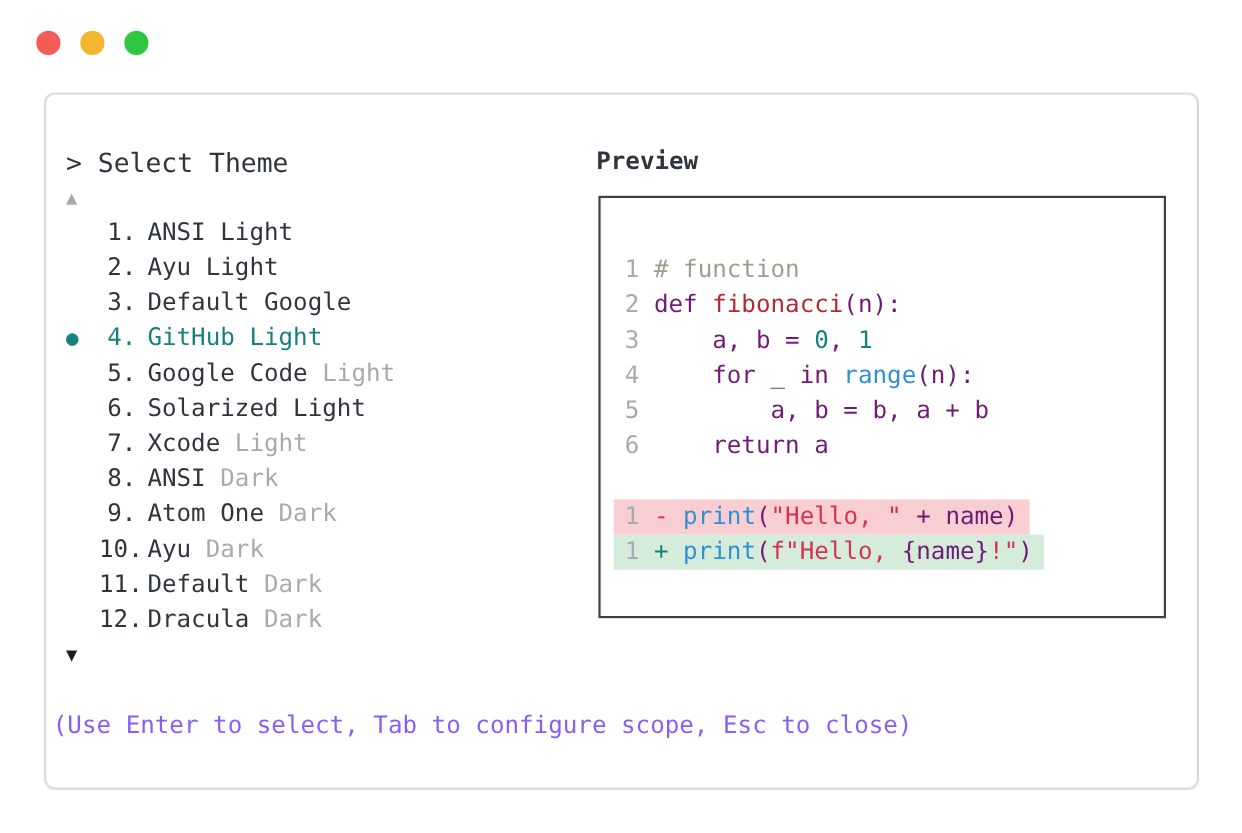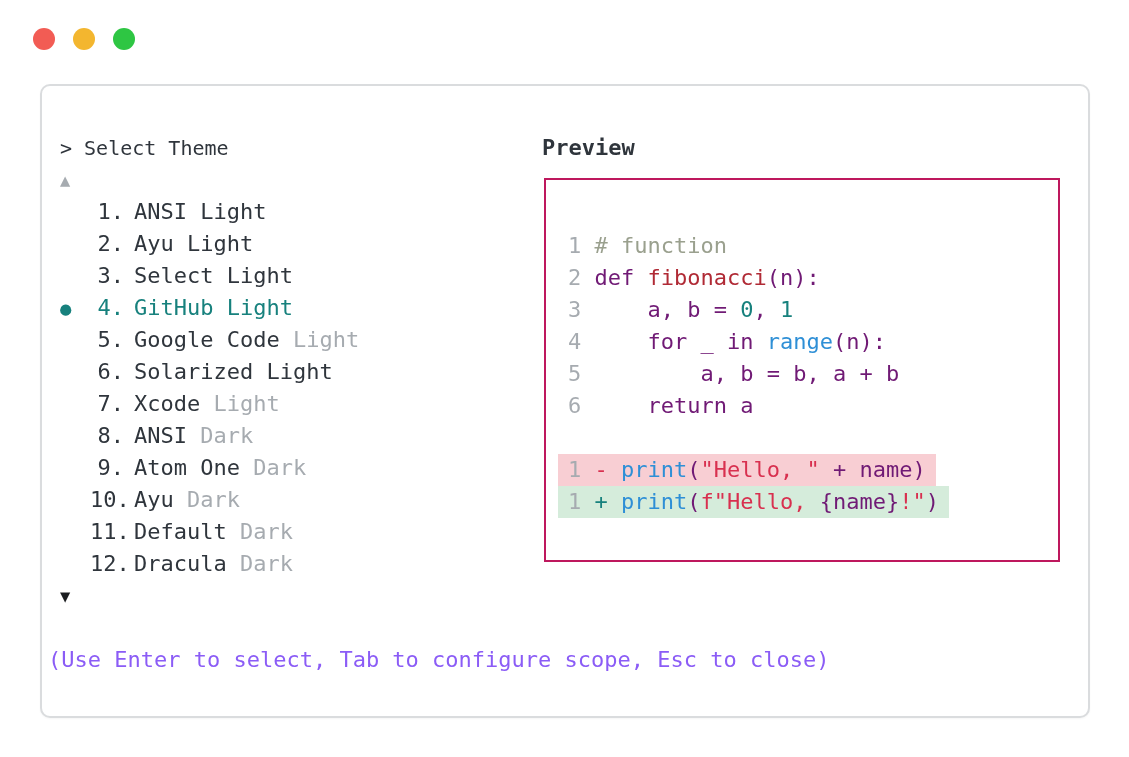--- a/index.html
+++ b/index.html
@@ -15,21 +15,21 @@
   .dot.green  { background:#2ec643; }
 
   .panel {
     position:absolute; left:40px; top:84px; width:1050px; height:634px;
     background:#fff; border:2px solid #dadcde; border-radius:10px;
     box-shadow:0 1px 2px rgba(0,0,0,0.04);
   }
 
   .prompt {
     position:absolute; left:18px; top:46px; height:32px;
-    font-size:20px; line-height:32px; color:#2f353c; white-space:pre;
+    font-size:24px; line-height:32px; color:#2f353c; white-space:pre;
   }
   .scroll-up {
     position:absolute; left:18px; top:78px; height:32px;
     font-size:17px; line-height:32px; color:#a6abb0; cursor:default;
   }
   .list { position:absolute; left:18px; top:110px; }
   .trow { display:flex; height:32px; font-size:22px; line-height:32px; color:#2f353c; }
   .trow .mark { width:30px; color:#17817d; font-size:19px; }
   .trow .num  { width:34px; text-align:right; }
   .trow .lbl  { margin-left:10px; white-space:pre; }
@@ -43,21 +43,21 @@
     position:absolute; left:6px; top:558px; height:32px;
     font-size:22px; line-height:32px; color:#8b5cf6; white-space:pre;
   }
 
   .preview-title {
     position:absolute; left:500px; top:46px; height:32px;
     font-size:22px; line-height:32px; color:#2f353c;font-weight:bold;
   }
   .preview-box {
     position:absolute; left:502px; top:92px; width:516px; height:384px;
-    border:2px solid #be185d; background:#fff;
+    border:2px solid #404040; background:#fff;
   }
   .code { padding:50px 0 0 22px; }
   .cline { height:32px; line-height:32px; font-size:22px; white-space:pre; color:#2f353c; }
   .diffbg { display:inline-block; height:32px; padding:0 10px; margin-left:-10px; }
   .diffbg.del { background:#f8ced3; }
   .diffbg.add { background:#d5ecdb; }
   .ln { color:#a6abb0; }
   .tk-fg      { color:#701a75; }
   .tk-comment { color:#9aa08e; }
   .tk-func    { color:#b02a35; }
@@ -84,21 +84,21 @@
         <span class="lbl">ANSI Light</span>
       </div>
       <div class="trow">
         <span class="mark"></span>
         <span class="num">2.</span>
         <span class="lbl">Ayu Light</span>
       </div>
       <div class="trow">
         <span class="mark"></span>
         <span class="num">3.</span>
-        <span class="lbl">Select Light</span>
+        <span class="lbl">Default Google</span>
       </div>
       <div class="trow selected">
         <span class="mark">●</span>
         <span class="num">4.</span>
         <span class="lbl">GitHub Light</span>
       </div>
       <div class="trow">
         <span class="mark"></span>
         <span class="num">5.</span>
         <span class="lbl">Google Code<span class="suffix"> Light</span></span>

